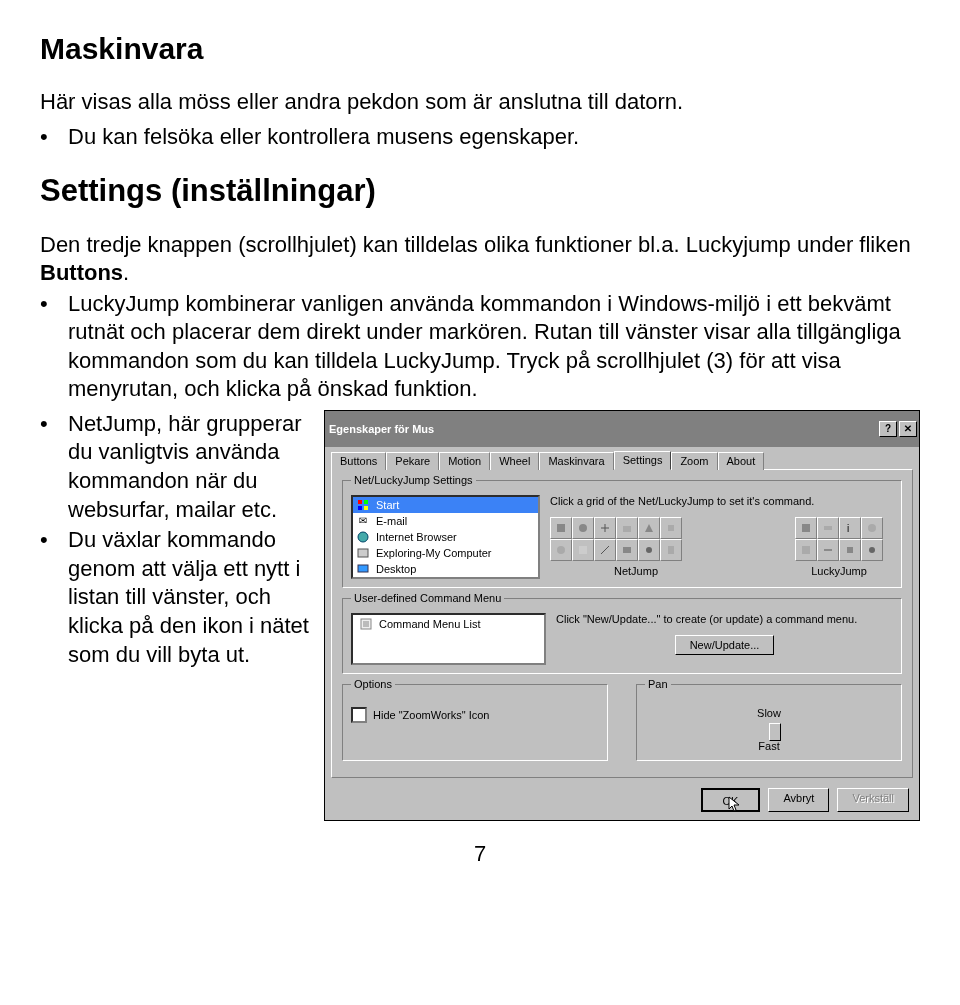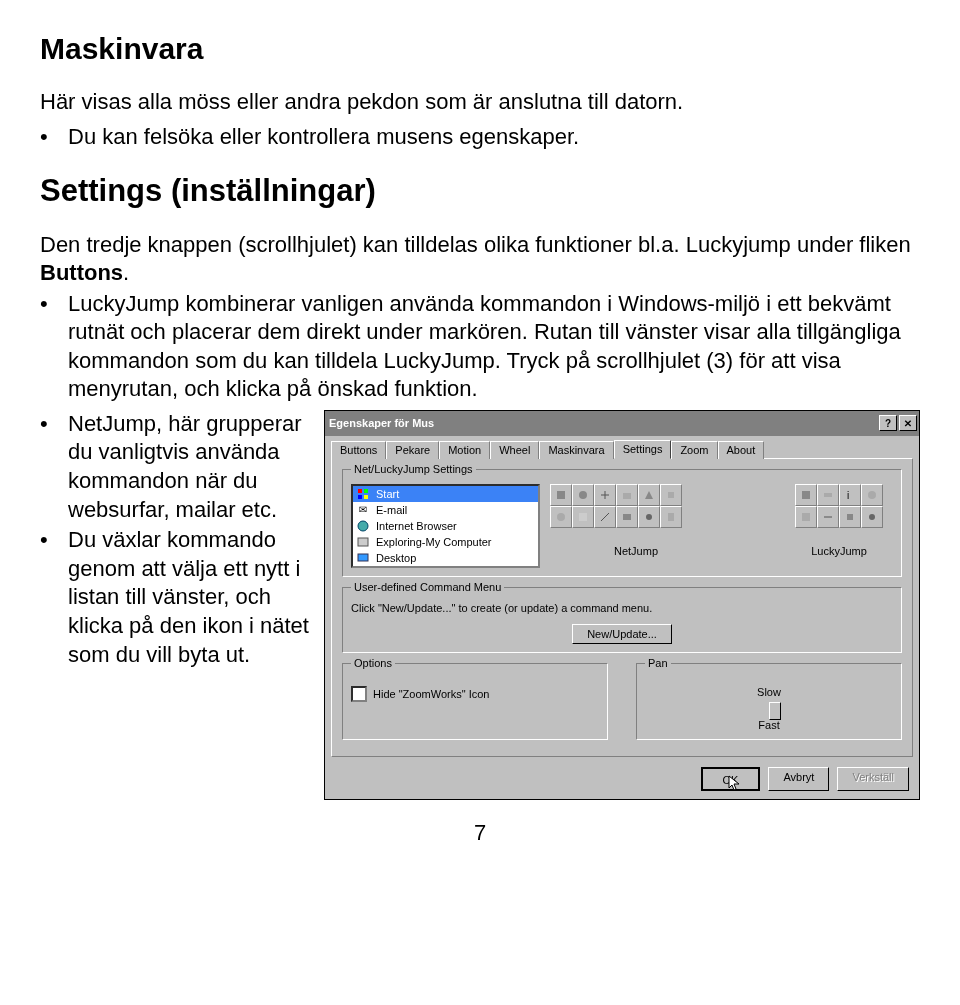--- a/index.html
+++ b/index.html
@@ -56,21 +56,21 @@
     flex: 1 1 auto;
     background: #c0c0c0;
     border: 1px solid #000;
     font-family: "MS Sans Serif", Tahoma, Arial, sans-serif;
     font-size: 11px;
     color: #000;
   }
   .titlebar {
     background: #808080;
     color: #fff;
-    height: 25px;
+    height: 36px;
     display: flex;
     align-items: center;
     padding: 0 2px 0 4px;
     font-weight: bold;
     font-size: 11px;
   }
   .titlebar .spacer { flex: 1; }
   .tb-btn {
     width: 16px; height: 14px;
     background: #c0c0c0;
@@ -167,21 +167,21 @@
     border: 1px solid #fff;
     border-right-color: #808080;
     border-bottom-color: #808080;
     background: #c0c0c0;
     display: flex; align-items: center; justify-content: center;
     font-size: 10px;
   }
   .grid-label {
     text-align: center;
     font-size: 11px;
-    margin-top: 17px;
+    margin-top: 4px;
   }
   .grids-wrap { display: flex; justify-content: space-between; padding-right: 10px; }
   .cmd-row { display: flex; gap: 10px; align-items: flex-start; }
   .cmd-list {
     background: #fff;
     border: 2px inset #808080;
     width: 185px; height: 46px;
     font-size: 11px;
     padding: 1px 3px;
   }
@@ -335,20 +335,21 @@
             <div class="li-row">
               <span class="li-ico">
                 <svg width="12" height="12">
                     <rect x="1" y="2" width="10" height="7" fill="#39f" stroke="#335"></rect>
                   </svg>
               </span>
               <span>Desktop</span>
             </div>
           </div>
           <div class="nl-right">
+            <div class="nl-help">Click a grid of the Net/LuckyJump to set it's command.</div>
             <div class="grids-wrap">
               <div>
                 <div class="icon-grid">
                   <div class="g-row">
                     <div class="g-cell">
                         <svg width="12" height="12">
                           <rect x="2" y="2" width="8" height="8" fill="#888"></rect>
                         </svg>
                       </div>
                     <div class="g-cell">
@@ -462,20 +463,33 @@
                 <div class="grid-label">LuckyJump</div>
               </div>
             </div>
           </div>
         </div>
       </div>
 
       <div class="groupbox">
         <div class="legend">User-defined Command Menu</div>
         <div class="cmd-row">
+          <div class="cmd-list">
+            <div class="li-row">
+              <span class="li-ico">
+                <svg width="12" height="12">
+                    <rect x="1" y="1" width="10" height="10" fill="#eee" stroke="#888"></rect>
+                    <line x1="3" y1="4" x2="9" y2="4" stroke="#888"></line>
+                    <line x1="3" y1="6" x2="9" y2="6" stroke="#888"></line>
+                    <line x1="3" y1="8" x2="9" y2="8" stroke="#888"></line>
+                  </svg>
+              </span>
+              <span>Command Menu List</span>
+            </div>
+          </div>
           <div style="flex:1">
             <div class="nl-help">Click "New/Update..." to create (or update) a command menu.</div>
             <div style="text-align:center;margin-top:6px">
               <span class="btn">New/Update...</span>
             </div>
           </div>
         </div>
       </div>
 
       <div class="opts-row">

